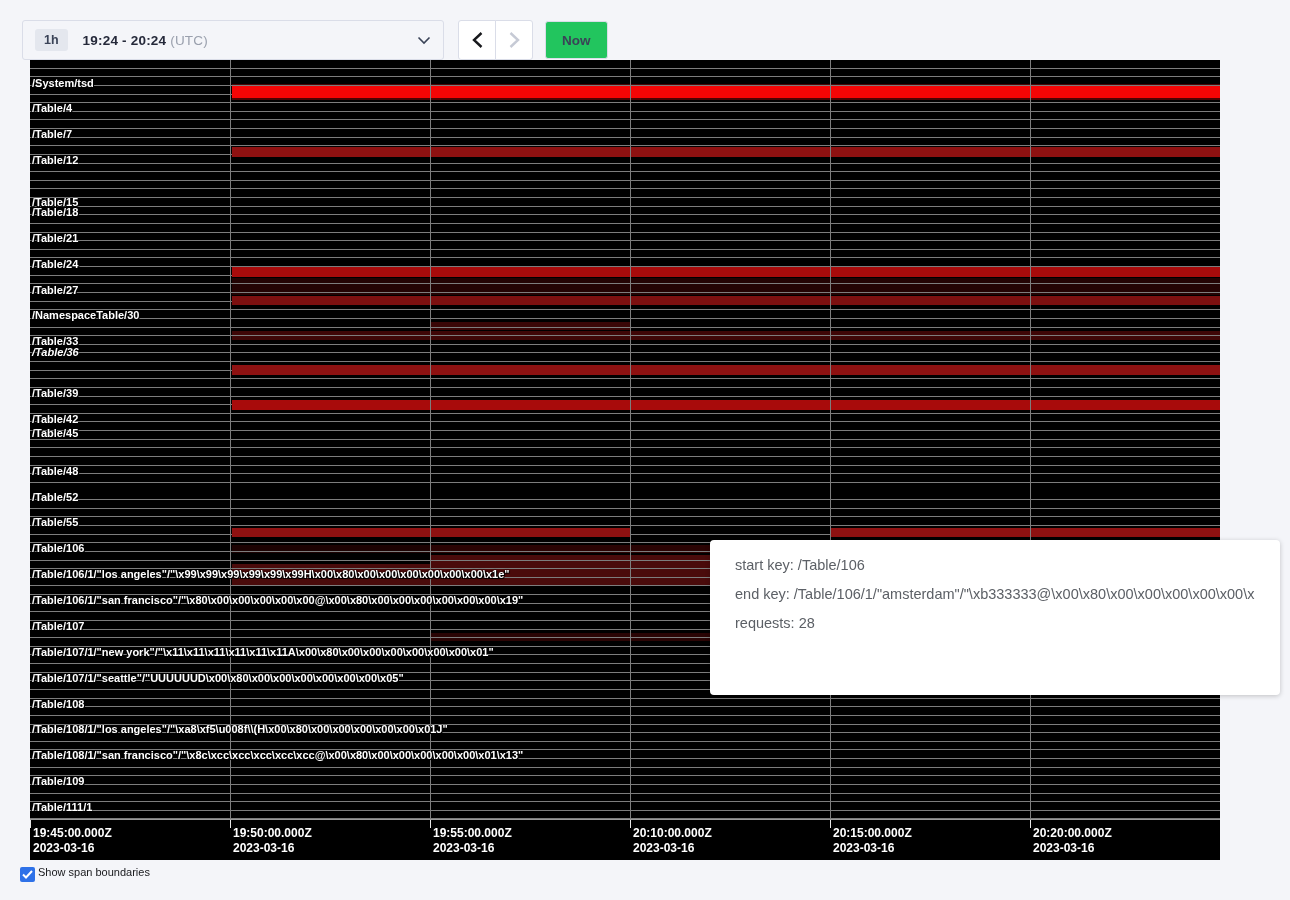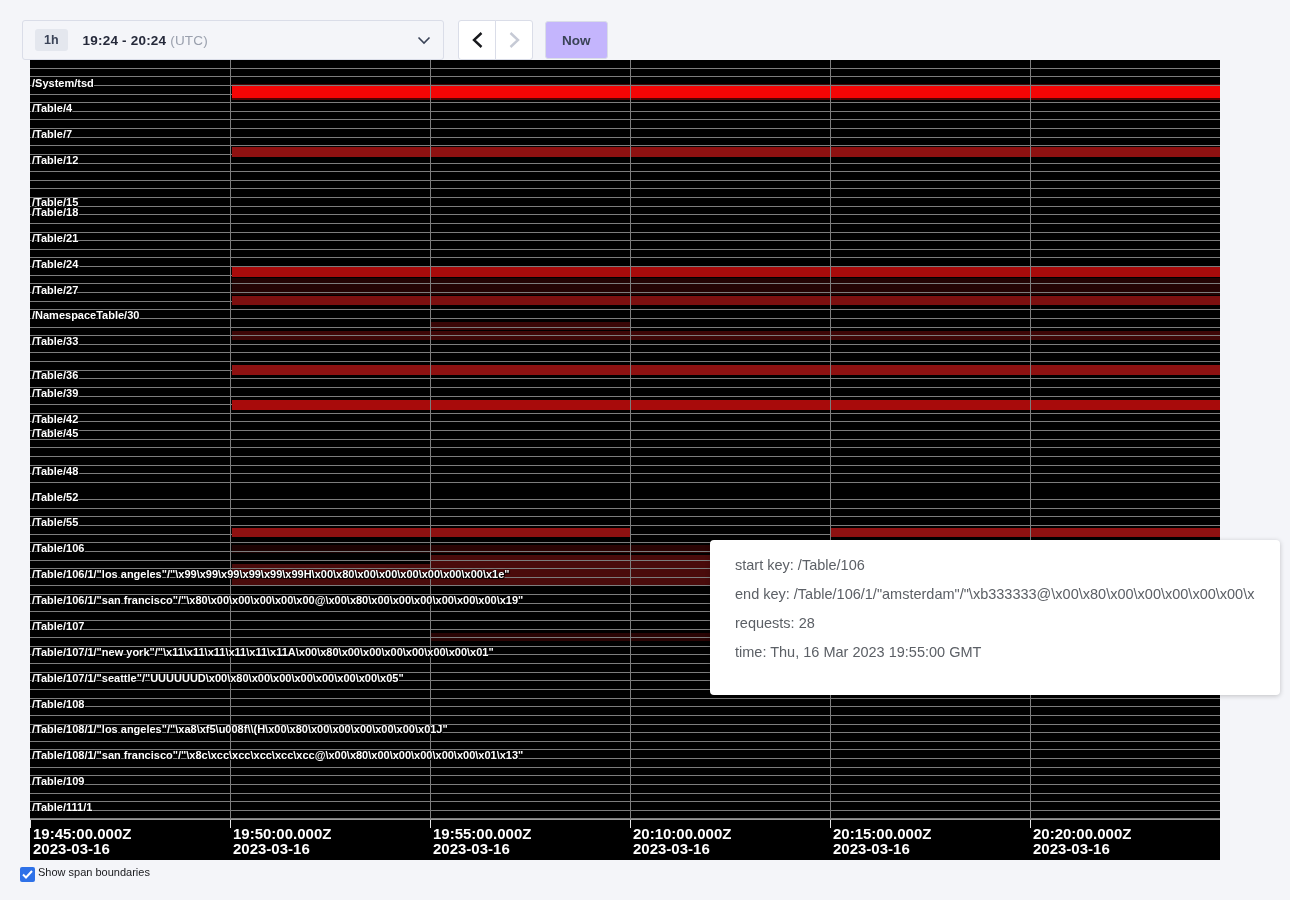--- a/index.html
+++ b/index.html
@@ -15,39 +15,39 @@
                     font-size:12.5px; font-weight:700; color:#3a4357; margin-right:15px; }
   .range-text { font-size:13.5px; font-weight:700; color:#25293a; letter-spacing:.2px; }
   .tz { color:#9aa0ad; font-weight:400; }
   .chev-down { margin-left:auto; display:flex; align-items:center; }
   .nav-group { position:absolute; left:458px; top:20px; display:flex; }
   .nav-btn { width:38px; height:40px; background:#fff; border:1px solid #dadde8;
              display:flex; align-items:center; justify-content:center; cursor:pointer; }
   .nav-btn.prev { border-radius:3px 0 0 3px; }
   .nav-btn.next { border-radius:0 3px 3px 0; margin-left:-1px; cursor:default; }
   .now-btn { position:absolute; left:545px; top:21px; height:38px; padding:0 16px;
-             background:#c4b5fd; border:1px solid #dadde8; border-radius:3px;
+             background:#22c55e; border:1px solid #dadde8; border-radius:3px;
              font-size:13.5px; font-weight:700; color:#3a4357;
              font-family:"Liberation Sans",sans-serif; cursor:pointer; }
 
   
   .canvas { position:absolute; left:30px; top:60px; width:1190px; height:800px;
             background:#000; overflow:hidden; }
   .hlines { position:absolute; left:0; top:0; width:100%; height:759px; z-index:2;
             background:repeating-linear-gradient(to bottom,
               transparent 0px, transparent 7.63px, #7d7d7d 7.63px, #7d7d7d 8.63px);
             pointer-events:none; }
   .band  { position:absolute; z-index:1; }
   .vline { position:absolute; top:0; width:1px; height:759px; background:#7d7d7d; z-index:4; }
   .baseline { position:absolute; left:0; top:759px; width:100%; height:1px; background:#9b9b9b; z-index:4; }
   .tick  { position:absolute; top:760px; width:1px; height:8px; background:#e6e6e6; z-index:4; }
   .row-label { position:absolute; left:2px; z-index:5; color:#fff; font-size:11px;
                font-weight:700; white-space:pre;
                text-shadow:0 0 2px #000, 1px 1px 0 #000, -1px 1px 0 #000; }
-  .x-label { position:absolute; top:766px; z-index:5; color:#fff; font-size:15px;
+  .x-label { position:absolute; top:766px; z-index:5; color:#fff; font-size:12px;
              font-weight:700; line-height:15px; white-space:nowrap; }
 
   
   .tooltip { position:absolute; left:710px; top:540px; width:570px; height:155px;
              background:#fff; border-radius:4px; z-index:10;
              box-shadow:0 1px 5px rgba(0,0,0,.22); padding:17px 25px; }
   .tooltip-line { font-size:14.5px; color:#5c6066; margin-bottom:13px;
                   white-space:nowrap; overflow:hidden; }
 
   
@@ -123,21 +123,21 @@
       <div class="row-label" style="top: 42.4px;">/Table/4</div>
       <div class="row-label" style="top: 68.3px;">/Table/7</div>
       <div class="row-label" style="top: 94.1px;">/Table/12</div>
       <div class="row-label" style="top: 136px;">/Table/15</div>
       <div class="row-label" style="top: 145.9px;">/Table/18</div>
       <div class="row-label" style="top: 171.8px;">/Table/21</div>
       <div class="row-label" style="top: 197.6px;">/Table/24</div>
       <div class="row-label" style="top: 223.5px;">/Table/27</div>
       <div class="row-label" style="top: 249.4px;">/NamespaceTable/30</div>
       <div class="row-label" style="top: 275.3px;">/Table/33</div>
-      <div class="row-label" style="top: 309px;">/Table/36</div>
+      <div class="row-label" style="top: 286px; font-style: italic;">/Table/36</div>
       <div class="row-label" style="top: 327px;">/Table/39</div>
       <div class="row-label" style="top: 352.9px;">/Table/42</div>
       <div class="row-label" style="top: 367px;">/Table/45</div>
       <div class="row-label" style="top: 404.6px;">/Table/48</div>
       <div class="row-label" style="top: 430.5px;">/Table/52</div>
       <div class="row-label" style="top: 456.4px;">/Table/55</div>
       <div class="row-label" style="top: 482.3px;">/Table/106</div>
       <div class="row-label" style="top: 508.1px;">/Table/106/1/"los angeles"/"\x99\x99\x99\x99\x99\x99H\x00\x80\x00\x00\x00\x00\x00\x00\x1e"</div>
       <div class="row-label" style="top: 534px;">/Table/106/1/"san francisco"/"\x80\x00\x00\x00\x00\x00@\x00\x80\x00\x00\x00\x00\x00\x00\x19"</div>
       <div class="row-label" style="top: 559.9px;">/Table/107</div>
@@ -171,21 +171,20 @@
       <div class="x-label" style="left: 1003px;">
         <div>20:20:00.000Z</div>
         <div>2023-03-16</div>
       </div>
     </div>
 
   <div class="tooltip">
     <div class="tooltip-line">start key: /Table/106</div>
     <div class="tooltip-line">end key: /Table/106/1/"amsterdam"/"\xb333333@\x00\x80\x00\x00\x00\x00\x00\x00#"</div>
     <div class="tooltip-line">requests: 28</div>
-    <div class="tooltip-line">time: Thu, 16 Mar 2023 19:55:00 GMT</div>
   </div>
 
   <div class="footer">
     <span class="checkbox">
       <svg width="11" height="9" viewBox="0 0 11 9">
           <path d="M1 4.5 L4 7.5 L10 1" fill="none" stroke="#fff" stroke-width="2"></path>
         </svg>
     </span>
     <span class="checkbox-label">Show span boundaries</span>
   </div>

